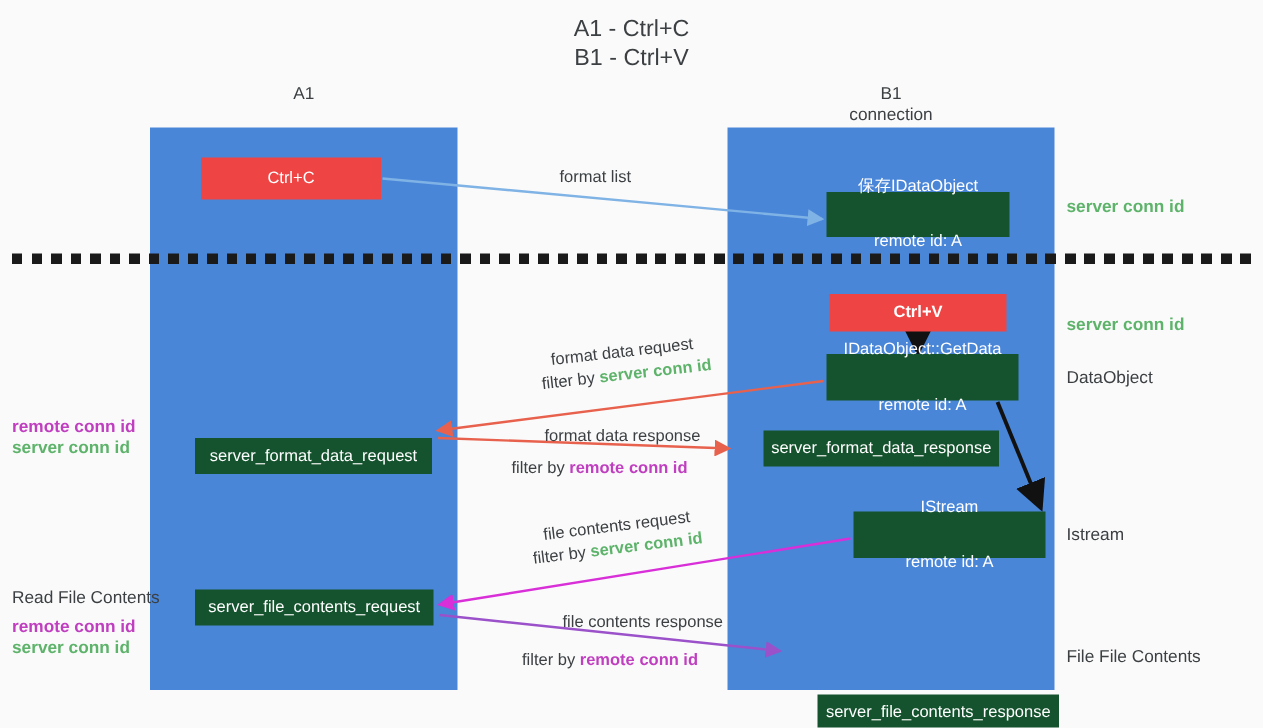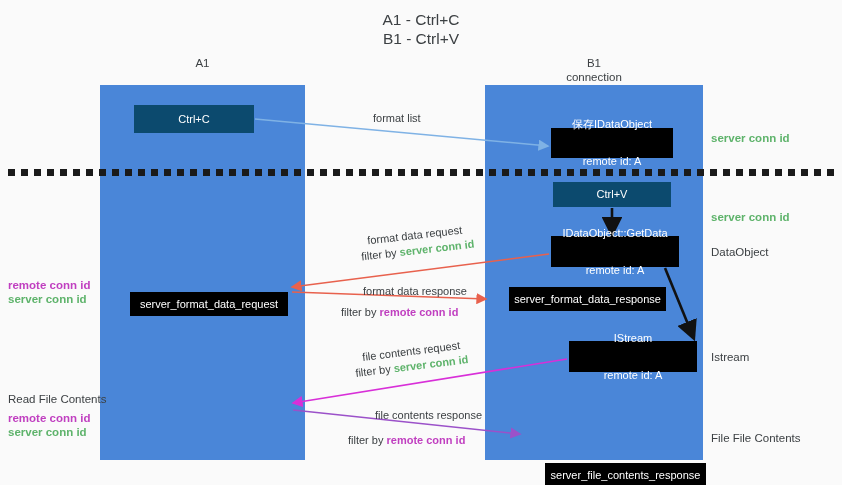--- a/index.html
+++ b/index.html
@@ -65,27 +65,27 @@
     display: flex;
     flex-direction: column;
     align-items: center;
     justify-content: center;
     color: #ffffff;
     font-size: 11px;
     line-height: 13px;
     text-align: center;
     padding: 2px 4px;
   }
-  .node.green { background: #0c4a6e; }
-  .node.orange { background: #000000; gap: 24px; }
+  .node.green { background: #ef4444; }
+  .node.orange { background: #14532d; gap: 24px; }
   .node .l2 { display: block; }
 
   #n-ctrlc   { left: 134px; top: 105px; width: 120px; height: 28px; }
   #n-idataobj{ left: 551px; top: 128px; width: 122px; height: 30px; }
-  #n-ctrlv   { left: 553px; top: 182px; width: 118px; height: 25px; }
+  #n-ctrlv   { left: 553px; top: 196px; width: 118px; height: 25px; font-weight: bold; }
   #n-getdata { left: 551px; top: 236px; width: 128px; height: 31px; }
   #n-sfdreq  { left: 130px; top: 292px; width: 158px; height: 24px; }
   #n-sfdres  { left: 489px; top: 287px; width: 157px; height: 24px; margin-left: 20px; }
   #n-istream { left: 569px; top: 341px; width: 128px; height: 31px; }
   #n-sfcreq  { left: 130px; top: 393px; width: 159px; height: 24px; }
   #n-sfcres  { left: 545px; top: 423px; width: 161px; height: 24px; margin-top: 40px; }
 
   
   .side-label {
     font-size: 11.5px;
@@ -214,20 +214,23 @@
 
   <div id="n-sfdres" class="abs node orange">
     <span>server_format_data_response</span>
   </div>
 
   <div id="n-istream" class="abs node orange">
     <span>IStream</span>
     <span class="l2">remote id: A</span>
   </div>
 
+  <div id="n-sfcreq" class="abs node orange">
+    <span>server_file_contents_request</span>
+  </div>
 
   <div id="n-sfcres" class="abs node orange">
     <span>server_file_contents_response</span>
   </div>
 
   <div id="cap-formatlist" class="abs edge-caption">format list</div>
 
   <div id="cap-fdr" class="abs edge-caption">format data request</div>
   <div id="cap-fdr2" class="abs edge-caption">
     <span>filter by </span><span class="green-txt">server conn id</span>

